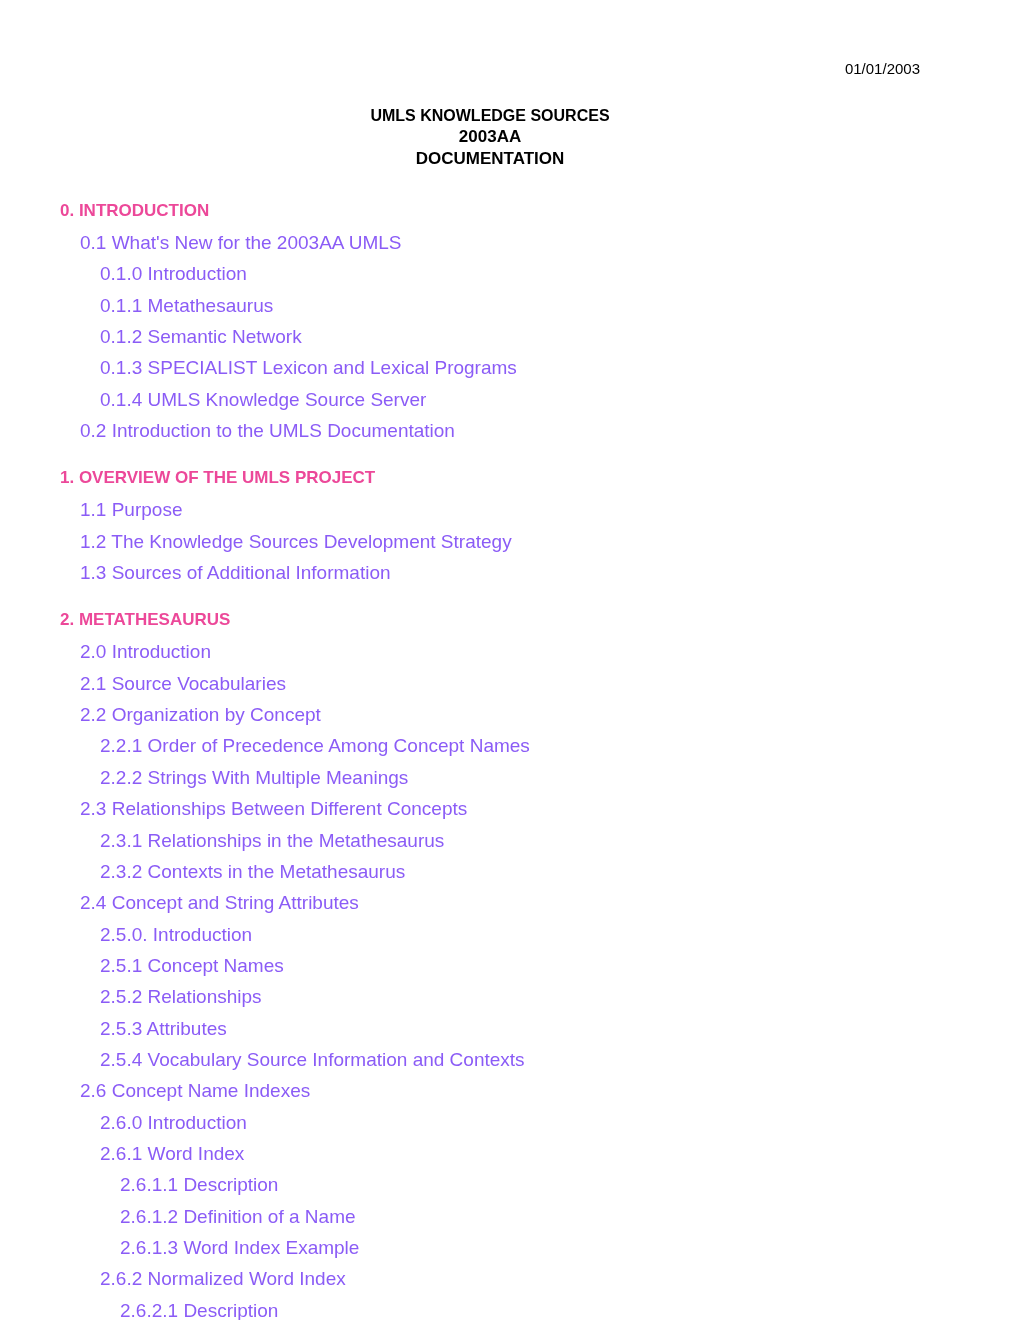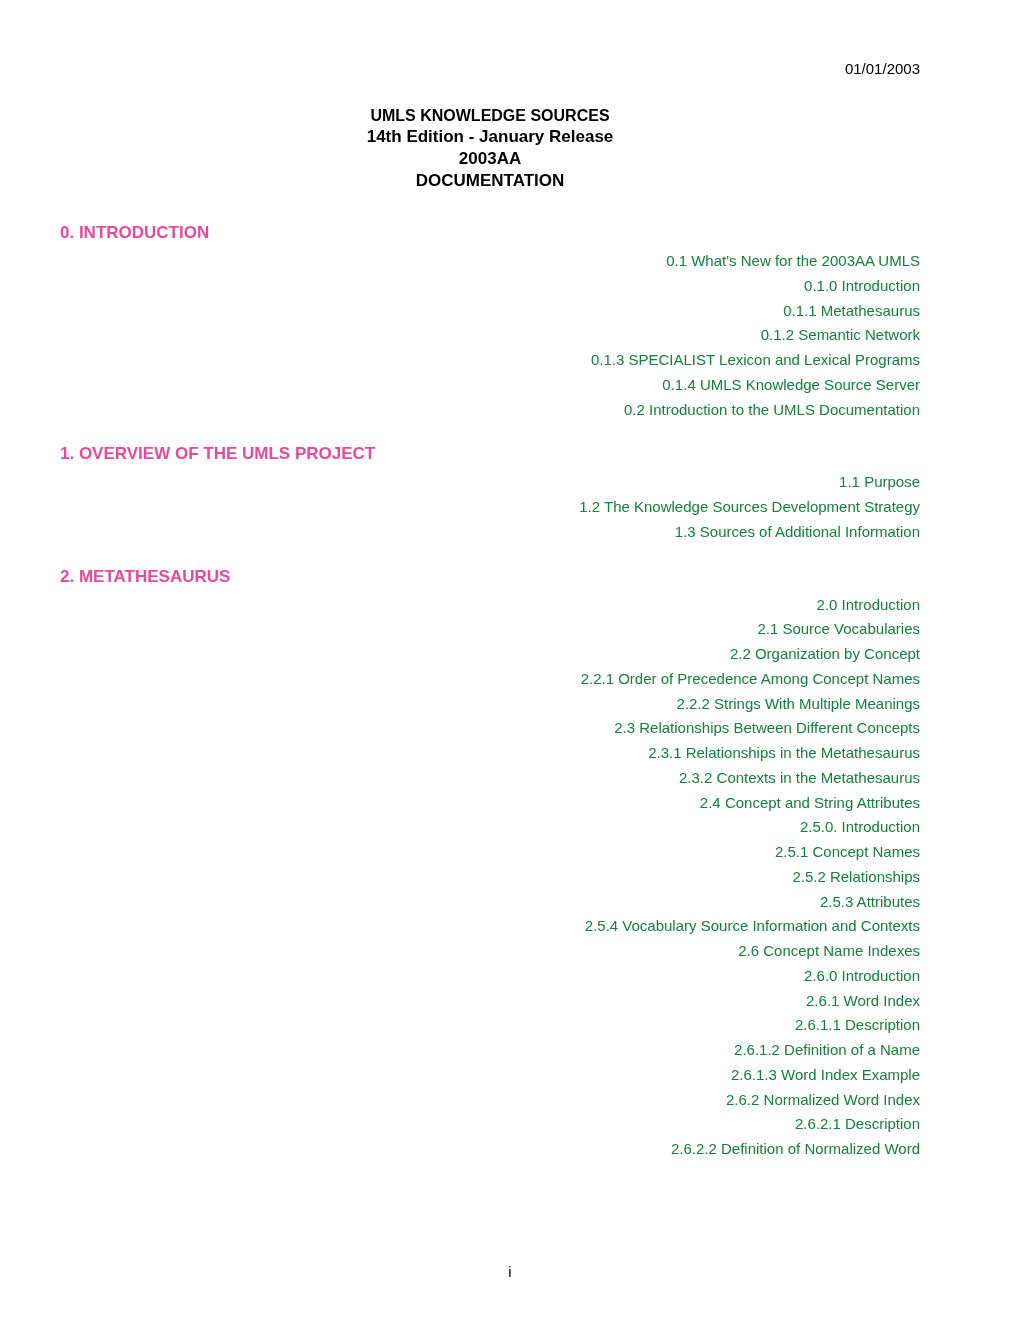--- a/index.html
+++ b/index.html
@@ -46,25 +46,24 @@
       font-size: 17px;
       font-weight: bold;
       color: #ec4899;
       margin-bottom: 6px;
       margin-top: 0;
     }
     .toc-section {
       margin-bottom: 22px;
     }
     .toc-item {
-      color: #15803d;
-      font-size: 15px;
+      color: #8b5cf6;
+      font-size: 19px;
       line-height: 1.65;
       display: block;
-      text-align: right;
     }
     .indent-1 { padding-left: 20px; }
     .indent-2 { padding-left: 40px; }
     .indent-3 { padding-left: 60px; }
     .page-number {
       text-align: center;
       position: absolute;
       bottom: 40px;
       left: 0;
       right: 0;
@@ -74,21 +73,20 @@
   </style>
 </head>
 <body>
 
 <div class="page">
 
   <div class="date-line">01/01/2003</div>
 
   <div class="title-block">
     <span class="main-title">UMLS KNOWLEDGE SOURCES</span>
-    <span class="sub-title">14th Edition - January Release</span>
     <span class="sub-title">2003AA</span>
     <span class="sub-title">DOCUMENTATION</span>
   </div>
 
   <div id="toc-container">
 
   <div class="toc-section">
         <div class="section-heading">0. INTRODUCTION</div>
         <span class="toc-item indent-1">0.1 What's New for the 2003AA UMLS</span>
         <span class="toc-item indent-2">0.1.0 Introduction</span>

